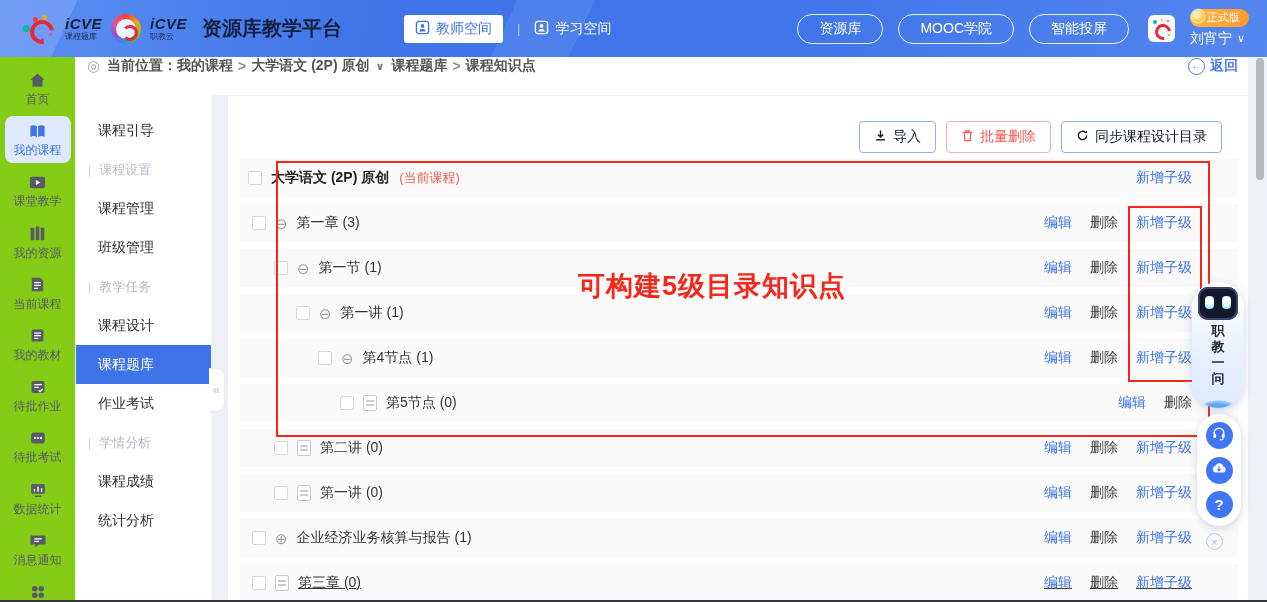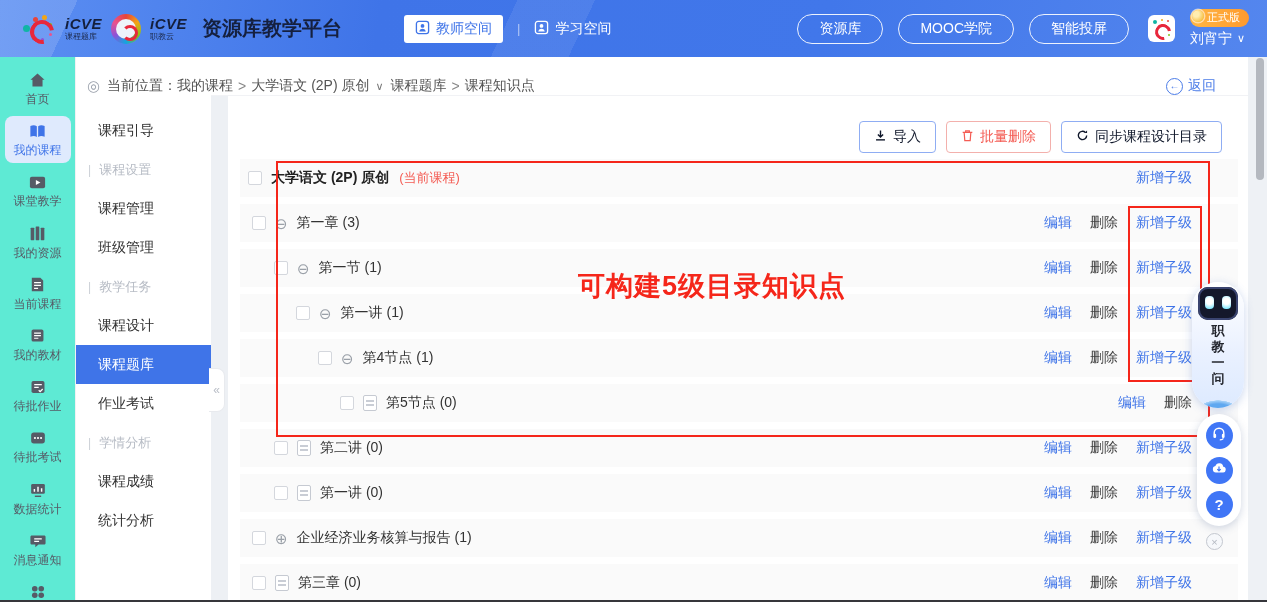--- a/index.html
+++ b/index.html
@@ -36,31 +36,31 @@
   .app-chip{width:27px;height:27px;background:#fff;border-radius:6px;position:relative;margin-left:4px;}
   .app-chip .mini-swirl{position:absolute;left:7px;top:9px;width:10px;height:10px;border:3px solid #e8273c;border-radius:50%;border-right-color:transparent;transform:rotate(35deg);}
   .app-chip .mini-dots{position:absolute;left:5px;top:5px;width:4px;height:4px;border-radius:50%;background:#10b5a5;box-shadow:13px -1px 0 -1px #e8443a,7px -2px 0 -1px #f2a516,14px 13px 0 -1px #7fc41c;}
   .user{display:flex;flex-direction:column;align-items:flex-start;gap:3px;}
   .badge{background:linear-gradient(90deg,#ffb744,#ff9a2e);border-radius:9px;padding:2px 9px 2px 17px;font-size:11px;color:#fff;position:relative;line-height:1.2;}
   .badge::before{content:"";position:absolute;left:2px;top:1px;width:12px;height:12px;border-radius:50%;
       background:radial-gradient(circle at 35% 35%,#ffedb0 25%,#f2a90a);box-shadow:0 0 0 1.5px rgba(255,255,255,.55);}
   .user-row{display:flex;align-items:center;gap:5px;color:#fff;font-size:14px;}
 
   
-  .sidebar{position:absolute;left:0;top:57px;bottom:0;width:75px;background:#5eead4;z-index:6;
+  .sidebar{position:absolute;left:0;top:57px;bottom:0;width:75px;background:#84cc16;z-index:6;
            display:flex;flex-direction:column;align-items:center;padding-top:8px;border-right:1px solid #f0f1f3;}
   .side-item{width:66px;border-radius:8px;display:flex;flex-direction:column;align-items:center;gap:3px;
              padding:5px 0 6px;color:#565b66;font-size:12px;line-height:1.1;margin-bottom:4px;}
   .side-item .si{width:20px;height:20px;display:flex;align-items:center;justify-content:center;}
   .side-item svg{fill:currentColor;}
   .side-item.active{background:#dfeafd;color:#3f74e8;}
 
   
   .crumbbar{position:absolute;left:75px;top:57px;height:38px;right:19px;background:#fff;z-index:5;
-            display:flex;align-items:flex-end;padding:0 32px 0 12px;font-size:14px;color:#555;border-bottom:1px solid #f1f2f5;}
+            display:flex;align-items:flex-start;padding:0 10px 0 12px;font-size:14px;color:#555;border-bottom:1px solid #f1f2f5;font-weight:bold;}
   .g-loc{color:#9aa0ab;margin-right:7px;font-size:15px;}
   .g-loc::before{content:"◎";}
   .crumb-part{color:#555;}
   .crumb-sep{color:#888;margin:0 5px;}
   .g-caret{color:#777;margin:0 7px 0 6px;font-size:11px;}
   .g-caret::before{content:"∨";}
   .crumb-back{margin-left:auto;display:flex;align-items:center;gap:5px;color:#4b7ce8;font-size:14px;}
   .back-circ{width:15px;height:15px;border:1.2px solid #4b7ce8;border-radius:50%;display:flex;align-items:center;justify-content:center;font-size:10px;line-height:1;}
   .back-circ::before{content:"←";}
 
@@ -434,21 +434,21 @@
         <div class="trow" style="padding-left: 12px;">
           <span class="cb"></span>
           <span class="tgl g-plus"></span>
           <span class="tlabel">企业经济业务核算与报告 (1)</span>
           <span class="acts">
             <span class="a-edit">编辑</span>
             <span class="a-delete">删除</span>
             <span class="a-add">新增子级</span>
           </span>
         </div>
-        <div class="trow" style="padding-left: 12px;">
+        <div class="trow" style="padding-left: 12px; text-decoration: underline;">
           <span class="cb"></span>
           <span class="doc"></span>
           <span class="tlabel">第三章 (0)</span>
           <span class="acts">
             <span class="a-edit">编辑</span>
             <span class="a-delete">删除</span>
             <span class="a-add">新增子级</span>
           </span>
         </div>
       </div>

